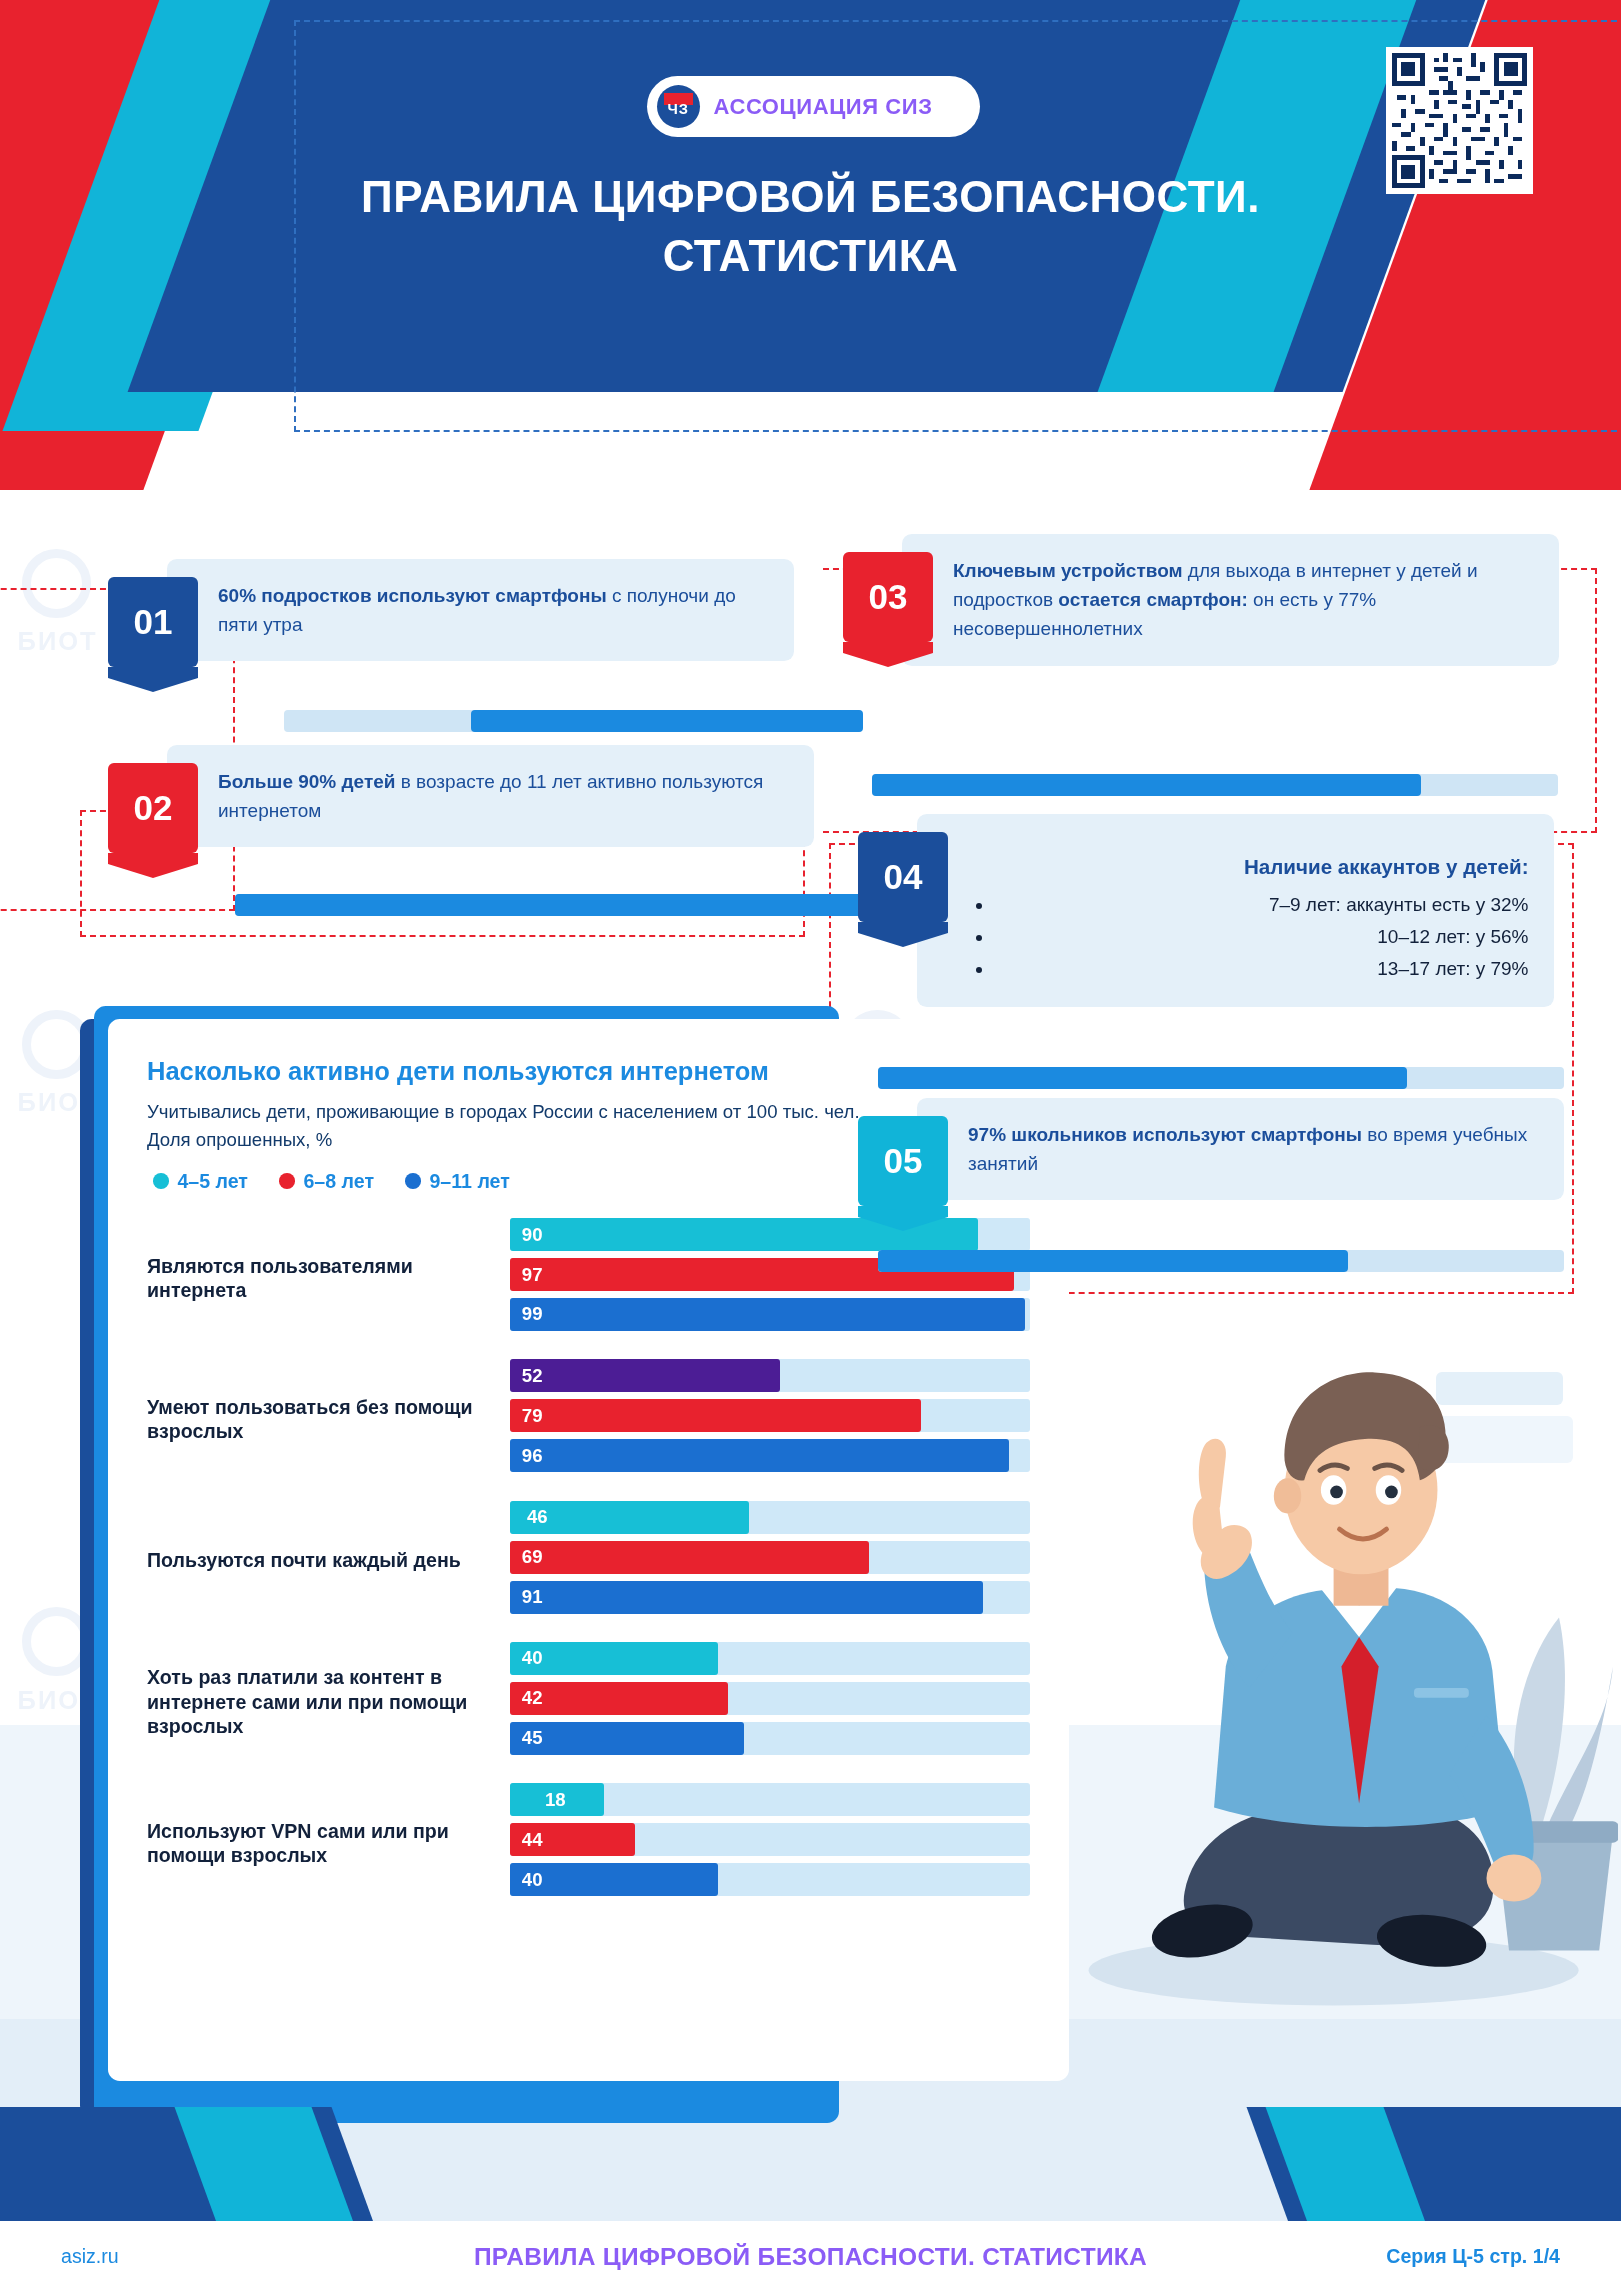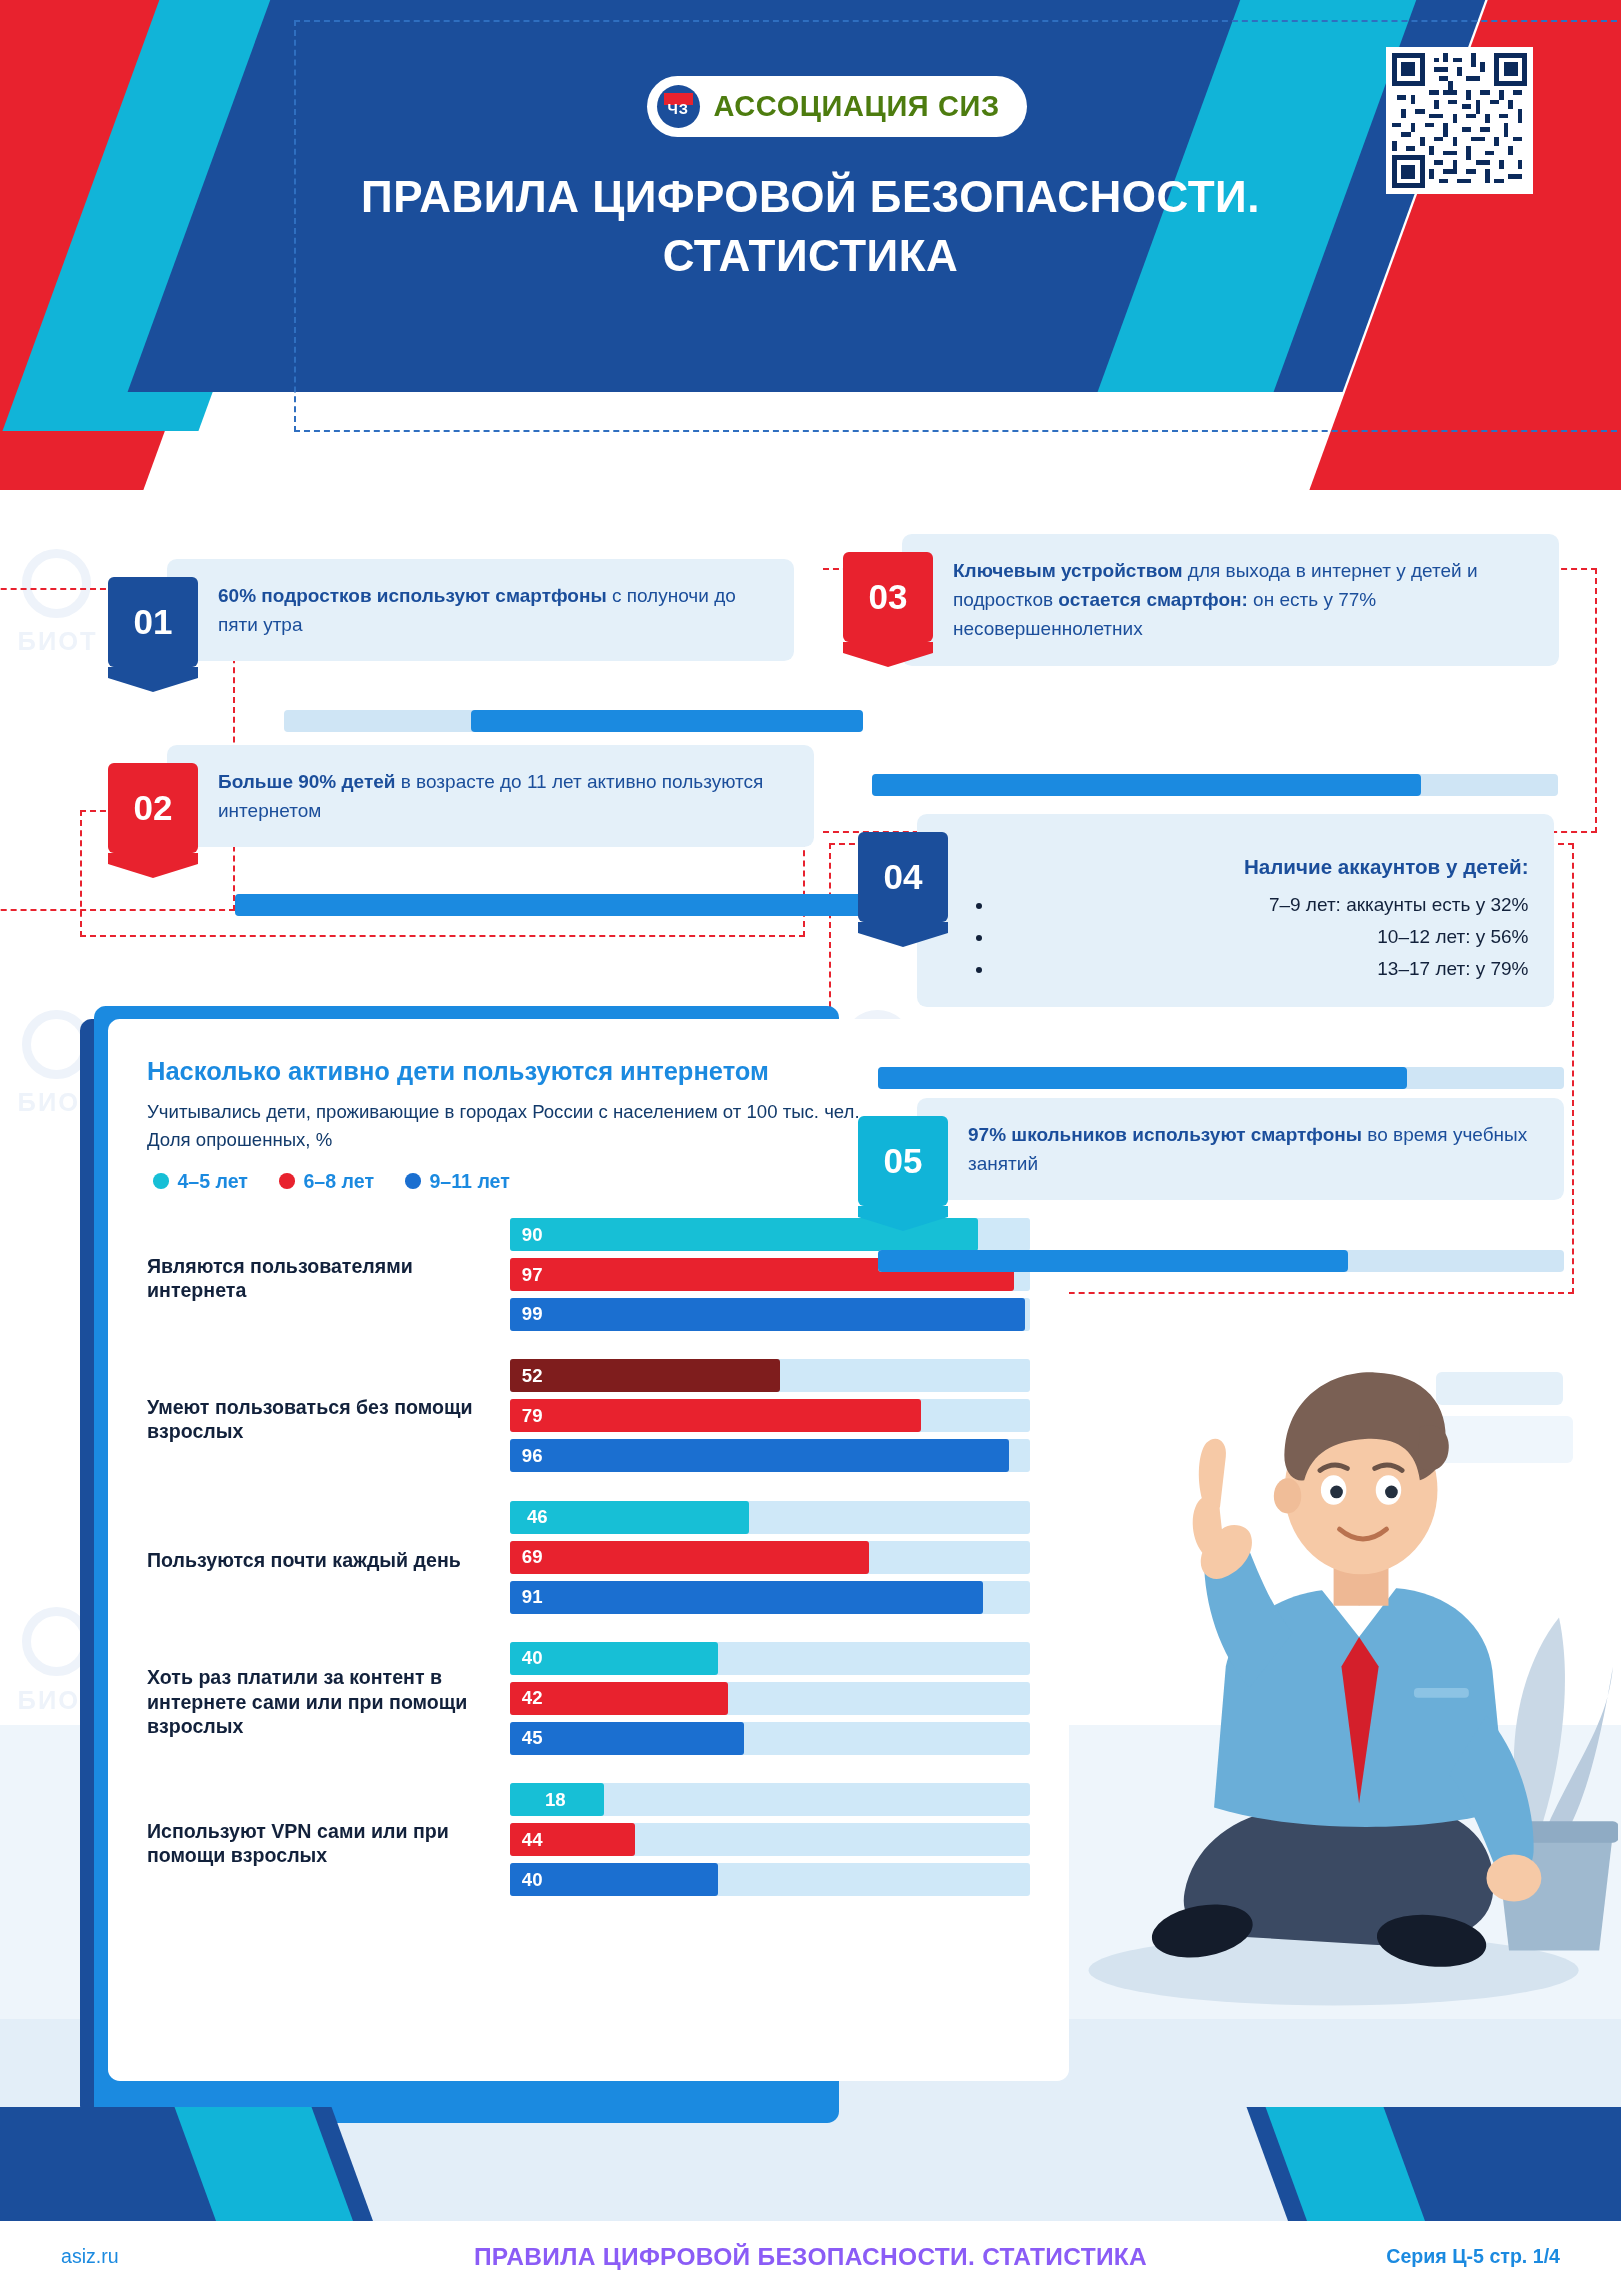--- a/index.html
+++ b/index.html
@@ -60,21 +60,21 @@
   .logo-mark::before{
     content:""; position:absolute; left:6.9px; top:7.8px; width:29px; height:11.8px;
     background:#e8222e;
   }
   .logo-mark::after{
     content:"ЧЗ"; position:absolute; left:0; top:15.7px; width:43px;
     text-align:center; color:#fff; font-size:14.7px; font-weight:bold;
     letter-spacing:1px;
   }
   .logo-text {
-    color:#4d7c0f; font-weight:bold; font-size:29px; letter-spacing:0.6px;
+    color:#8b5cf6; font-weight:bold; font-size:22px; letter-spacing:0.6px;
     white-space:nowrap;
   }
   .hdr-title {
     position:absolute; left:0; top:167px; width:1621px;
     text-align:center; color:#ffffff;
     font-size:44px; font-weight:bold; line-height:1.35;
     letter-spacing:0.5px;
   }
   .qr {
     position:absolute; right:88px; top:47px; width:147px; height:147px;
@@ -515,21 +515,21 @@
           </div>
           <div class="gbar-track">
             <div class="gbar-fill" style="width: 99%; background: rgb(27, 111, 208);">99</div>
           </div>
         </div>
       </div>
       <div class="grow">
         <div class="glabel">Умеют пользоваться без помощи взрослых</div>
         <div class="gbars">
           <div class="gbar-track">
-            <div class="gbar-fill" style="width: 52%; background: #7f1d1d;">52</div>
+            <div class="gbar-fill" style="width: 52%; background: #4c1d95;">52</div>
           </div>
           <div class="gbar-track">
             <div class="gbar-fill" style="width: 79%; background: rgb(232, 34, 46);">79</div>
           </div>
           <div class="gbar-track">
             <div class="gbar-fill" style="width: 96%; background: rgb(27, 111, 208);">96</div>
           </div>
         </div>
       </div>
       <div class="grow">

